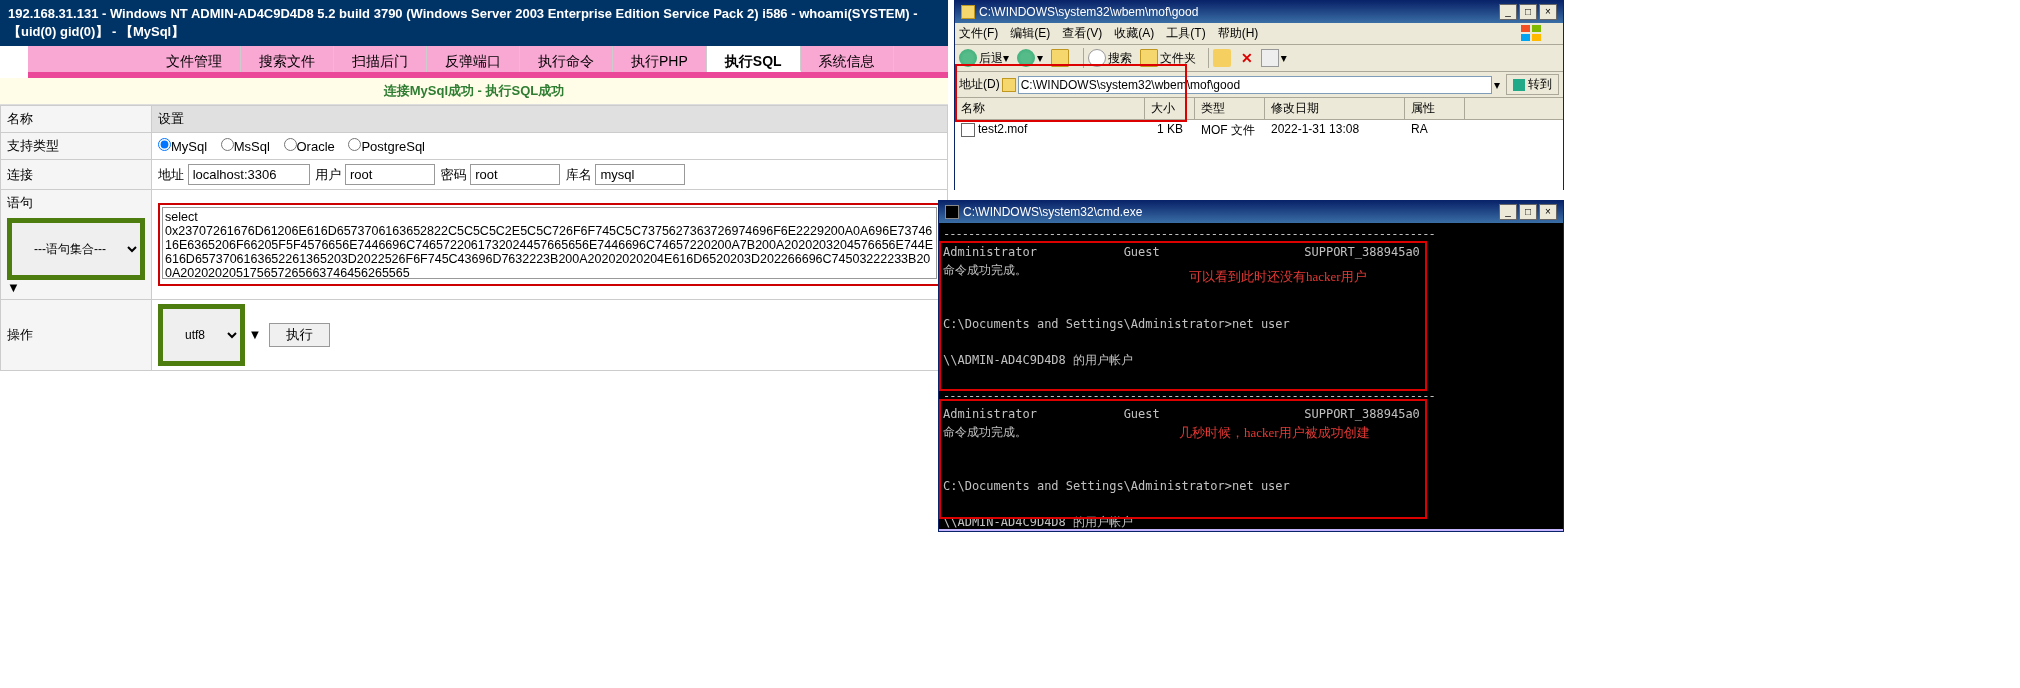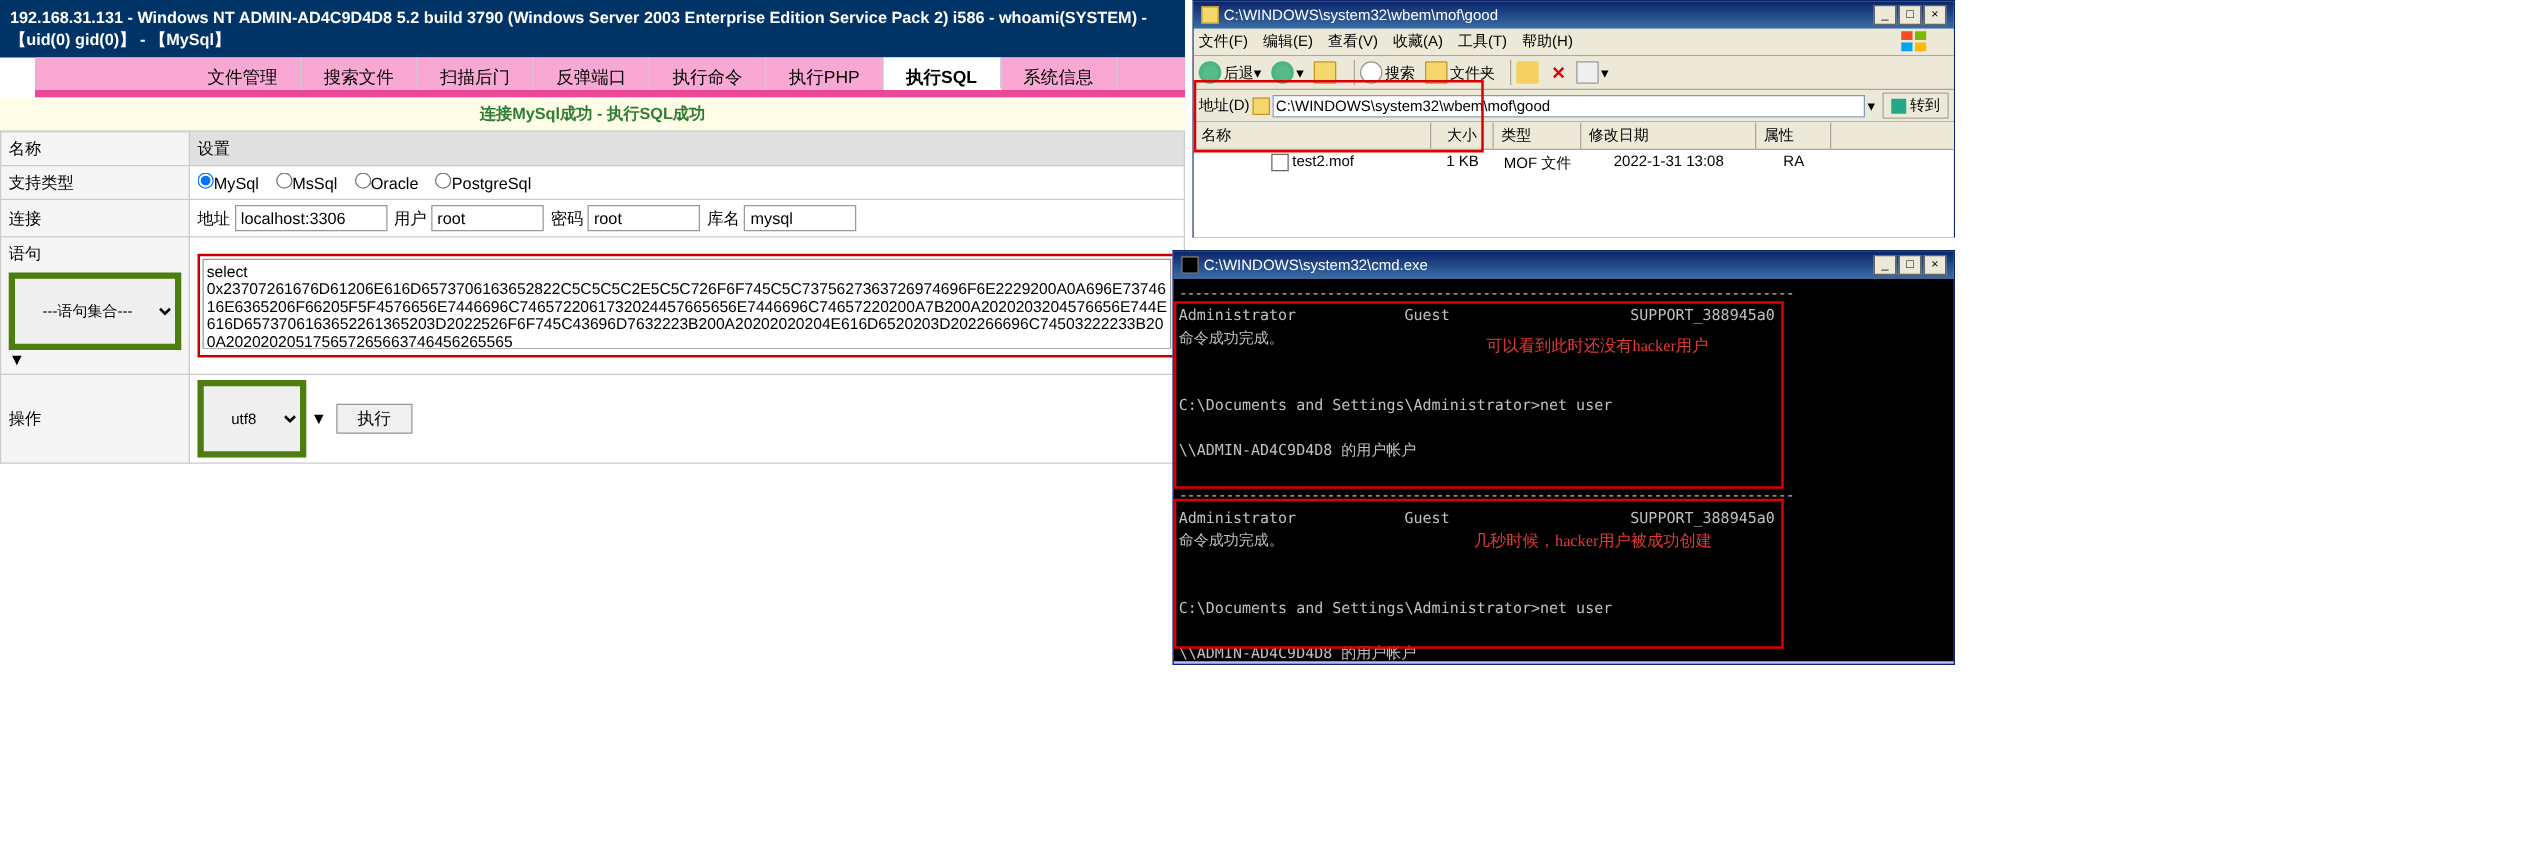--- a/index.html
+++ b/index.html
@@ -44,21 +44,21 @@
 .rt-toolbar .x-ico { color: #d00; font-weight: bold; font-size: 14px; }
 .rt-addr { background: #ece9d8; padding: 2px 4px; border-bottom: 1px solid #aca899; display: flex; align-items: center; font-size: 12px; }
 .rt-addr input { flex: 1; border: 1px solid #7f9db9; padding: 1px 2px; font-size: 12px; }
 .rt-addr .fico { width: 14px; height: 14px; background: #f5d76e; border: 1px solid #c09820; margin: 0 2px; display: inline-block; }
 .rt-addr .gobtn { background: #ece9d8; border: 1px solid #aca899; padding: 1px 6px; margin-left: 4px; display: flex; align-items: center; }
 .rt-addr .goarrow { width: 12px; height: 12px; background: #2a8; margin-right: 3px; display: inline-block; }
 .rt-list { background: #fff; height: 92px; overflow: hidden; }
 .rt-list-hdr { display: flex; background: #ece9d8; border-bottom: 1px solid #aca899; font-size: 12px; }
 .rt-list-hdr div { padding: 2px 6px; border-right: 1px solid #aca899; }
 .rt-list-row { display: flex; font-size: 12px; padding: 1px 0; }
-.rt-list-row div { padding: 1px 6px; text-align: center; }
+.rt-list-row div { padding: 1px 6px; }
 .rt-list-row .fico2 { width: 14px; height: 14px; background: #fff; border: 1px solid #666; margin-right: 3px; display: inline-block; vertical-align: middle; }
 .red-box-rt { position: absolute; border: 2px solid #d00; pointer-events: none; }
 
 
 .rb-panel { position: absolute; left: 938px; top: 200px; width: 626px; height: 332px; border: 1px solid #0a246a; background: #c4b5fd; }
 .rb-titlebar { background: linear-gradient(#0a246a, #3a6ea5); color: #fff; padding: 3px 6px; font-size: 12px; display: flex; align-items: center; }
 .rb-titlebar .cico { width: 14px; height: 14px; background: #000; border: 1px solid #888; margin-right: 4px; }
 .rb-titlebar .wbtns { margin-left: auto; display: flex; }
 .rb-titlebar .wbtn { width: 18px; height: 16px; background: #ece9d8; border: 1px solid #666; margin-left: 2px; text-align: center; line-height: 14px; font-size: 10px; color: #000; }
 .rb-content { background: #000; color: #c0c0c0; font-family: "Consolas", "SimSun", monospace; font-size: 12px; padding: 2px 4px; line-height: 1.5; white-space: pre; height: 306px; overflow: hidden; position: relative; }
@@ -181,21 +181,21 @@
     <input value="C:\WINDOWS\system32\wbem\mof\good" style="">
     <span style="margin:0 2px">▾</span>
     <span class="gobtn">
         <span class="goarrow"></span>
         <span>转到</span>
       </span>
   </div>
   <div class="rt-list">
     <div class="rt-list-hdr">
       <div style="width:190px">名称</div>
-      <div style="width:50px;text-align:center">大小</div>
+      <div style="width:50px;text-align:left">大小</div>
       <div style="width:70px">类型</div>
       <div style="width:140px">修改日期</div>
       <div style="width:60px">属性</div>
     </div>
     <div class="rt-list-row">
       <div style="width:190px"><span class="fico2"></span><span>test2.mof</span></div>
       <div style="width:50px;text-align:center">1 KB</div>
       <div style="width:70px">MOF 文件</div>
       <div style="width:140px">2022-1-31 13:08</div>
       <div style="width:60px">RA</div>

